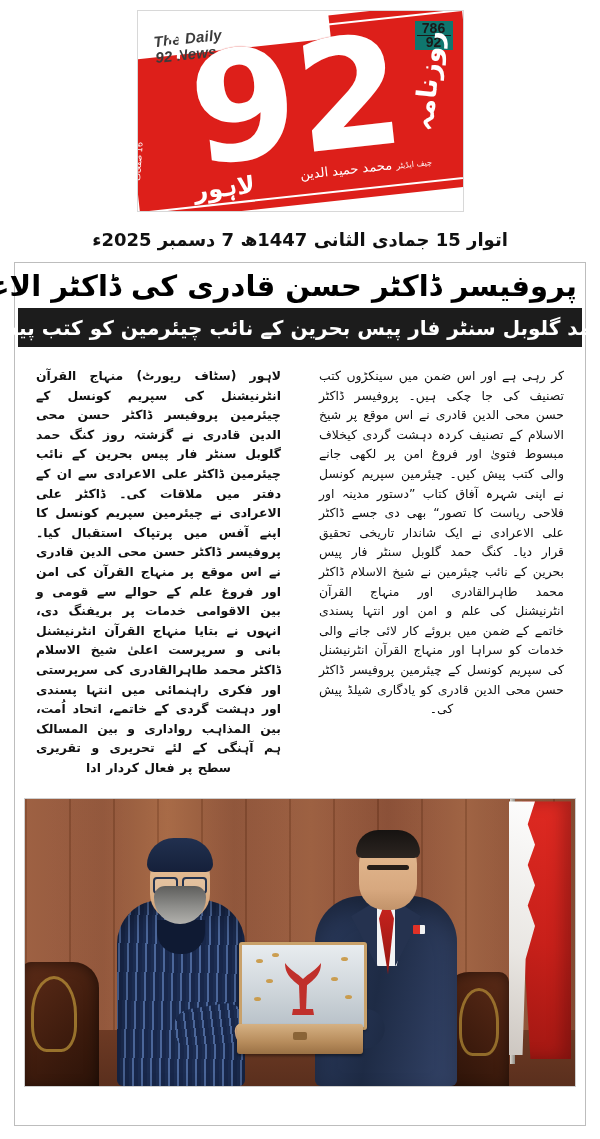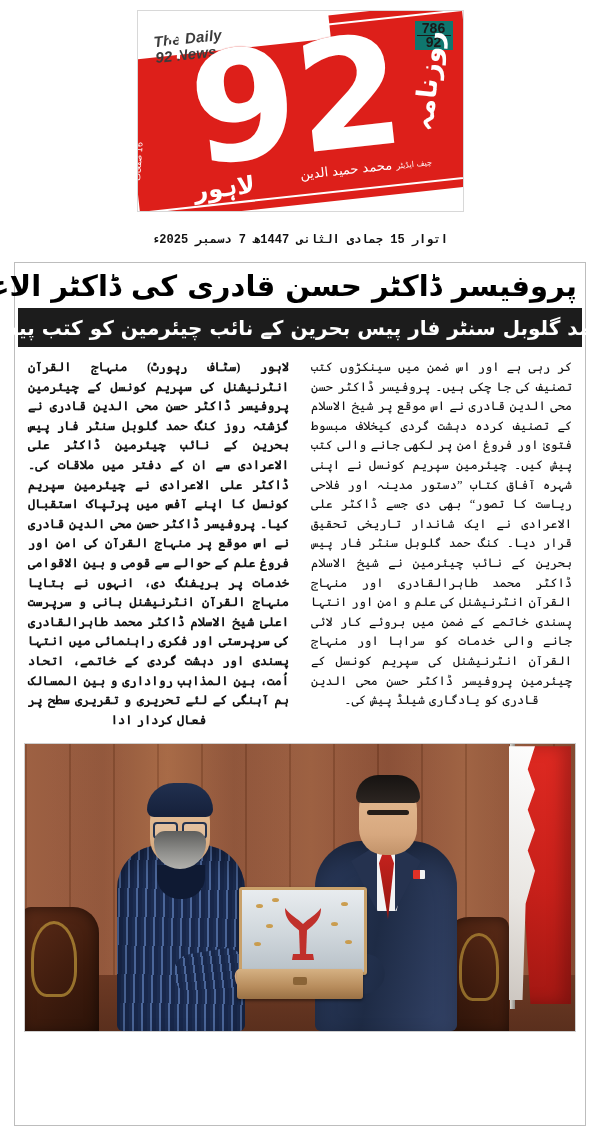--- a/index.html
+++ b/index.html
@@ -89,21 +89,21 @@
   .mh-pages{
     position:absolute;left:4px;bottom:30px;
     color:#ffffff;font-size:8px;line-height:9px;white-space:nowrap;
     transform:rotate(-86deg);transform-origin:left bottom;
   }
 
   
   .dateline{
     position:absolute;left:0;top:222px;width:600px;height:34px;
     display:flex;align-items:center;justify-content:center;
-    font-size:12px;font-weight:bold;color:#111;letter-spacing:0;font-family:Liberation Mono, monospace;
+    font-size:18px;font-weight:bold;color:#111;letter-spacing:0;
   }
 
   
   .article{
     position:absolute;left:14px;top:262px;width:572px;height:864px;
     border:1px solid #bdbdbd;background:#ffffff;box-sizing:border-box;
     padding:0;
   }
 
   .headline{
@@ -123,21 +123,21 @@
   .cols{
     display:flex;flex-direction:row;gap:14px;
     margin:7px 9px 0 9px;
   }
   .col{
     flex:1 1 0;
     font-size:12.4px;line-height:19.6px;color:#111;
     text-align:justify;text-align-last:center;
     word-spacing:1px;
   }
-  .col p{margin:4px;font-family:Liberation Serif, serif;}
+  .col p{margin:12px;}
   .col .lead{font-weight:bold;}
 
   
   .photo{
     position:relative;margin:9px 9px 0 9px;height:287px;overflow:hidden;
     background:#8a4f33;border:1px solid #cfcfcf;
   }
   .ph-wall{position:absolute;inset:0;background:
       linear-gradient(90deg,#9a5a3b 0%,#8e5134 14%,#a4643f 26%,#8b4f33 38%,
                       #995a3a 52%,#86492f 66%,#9c5d3c 80%,#7e4329 100%);}

